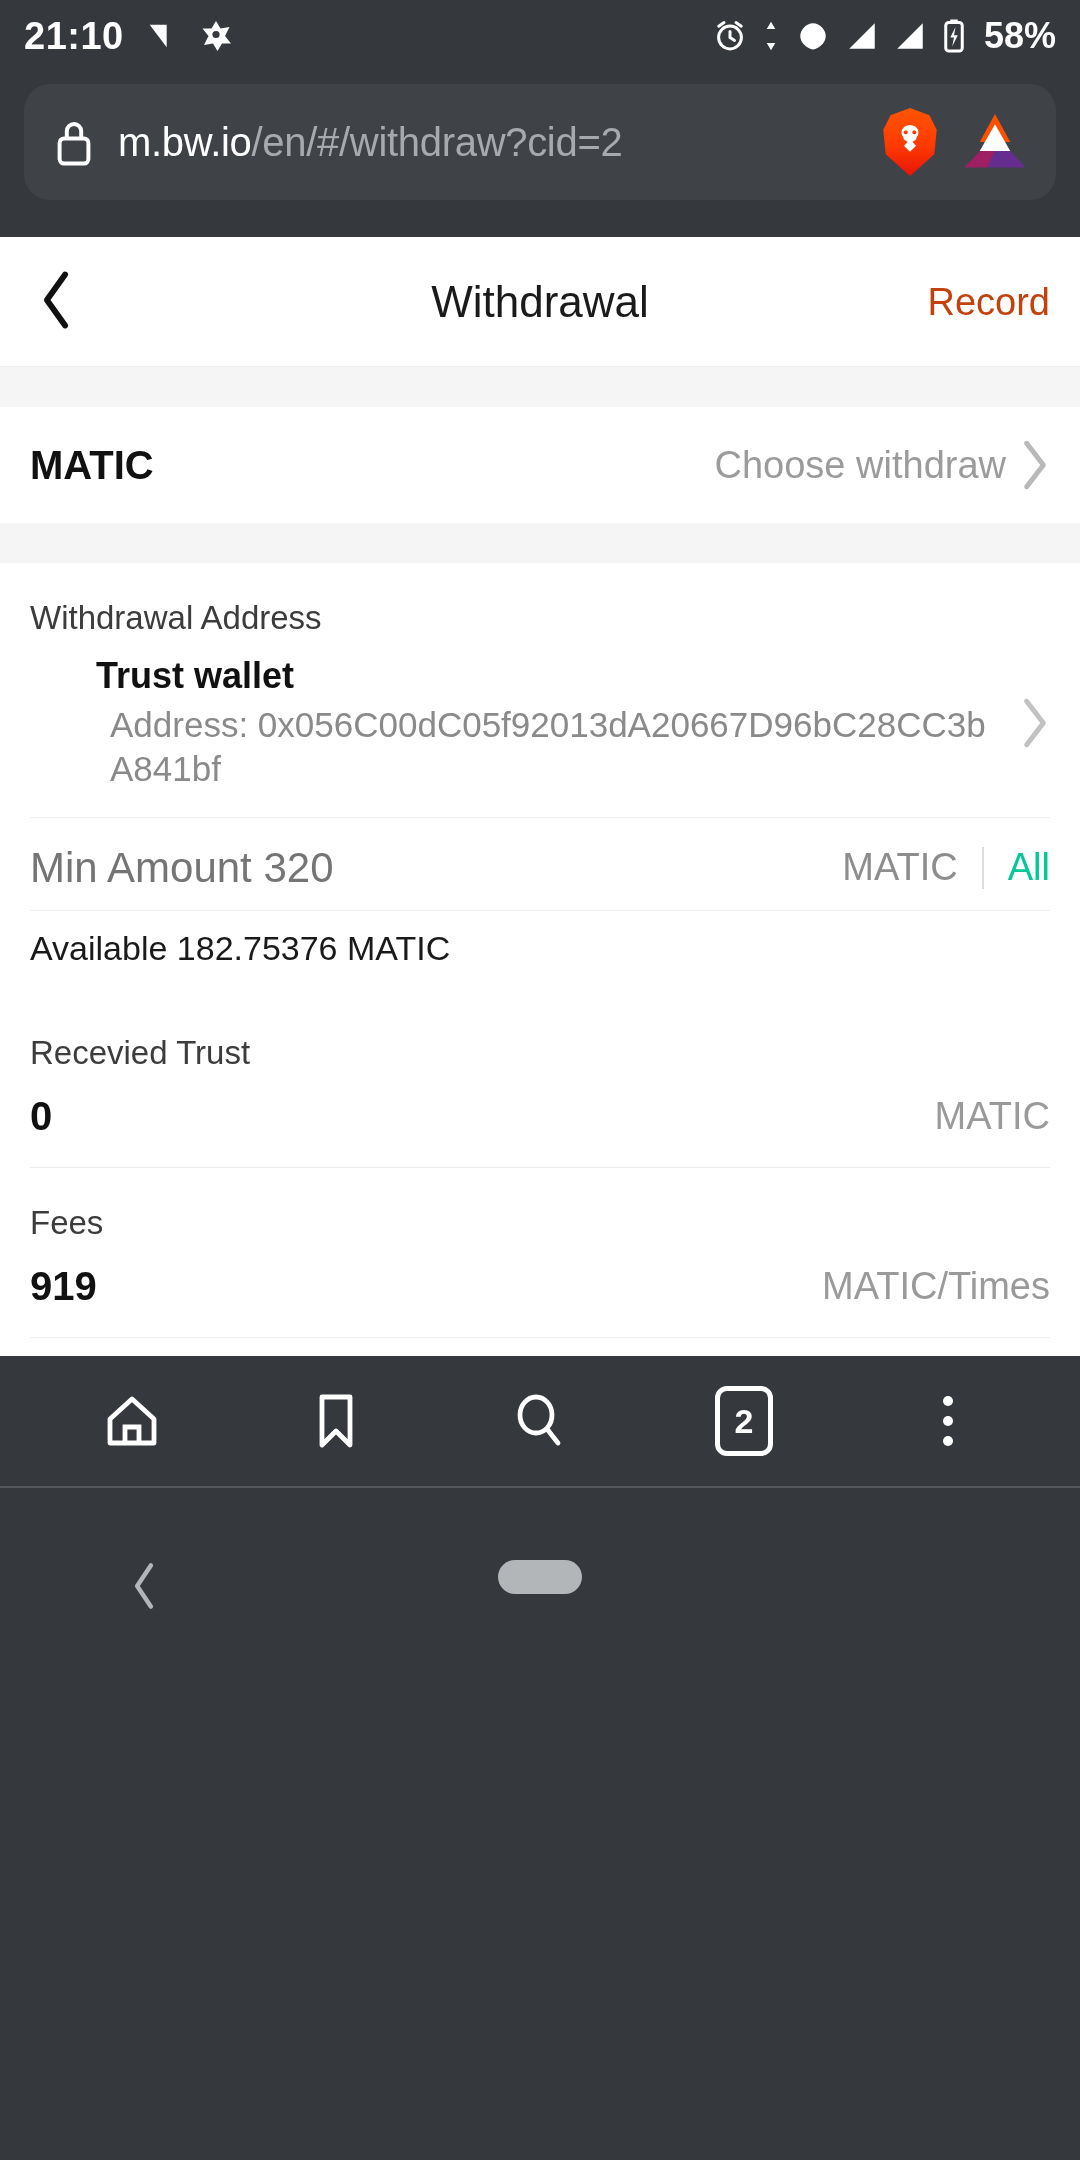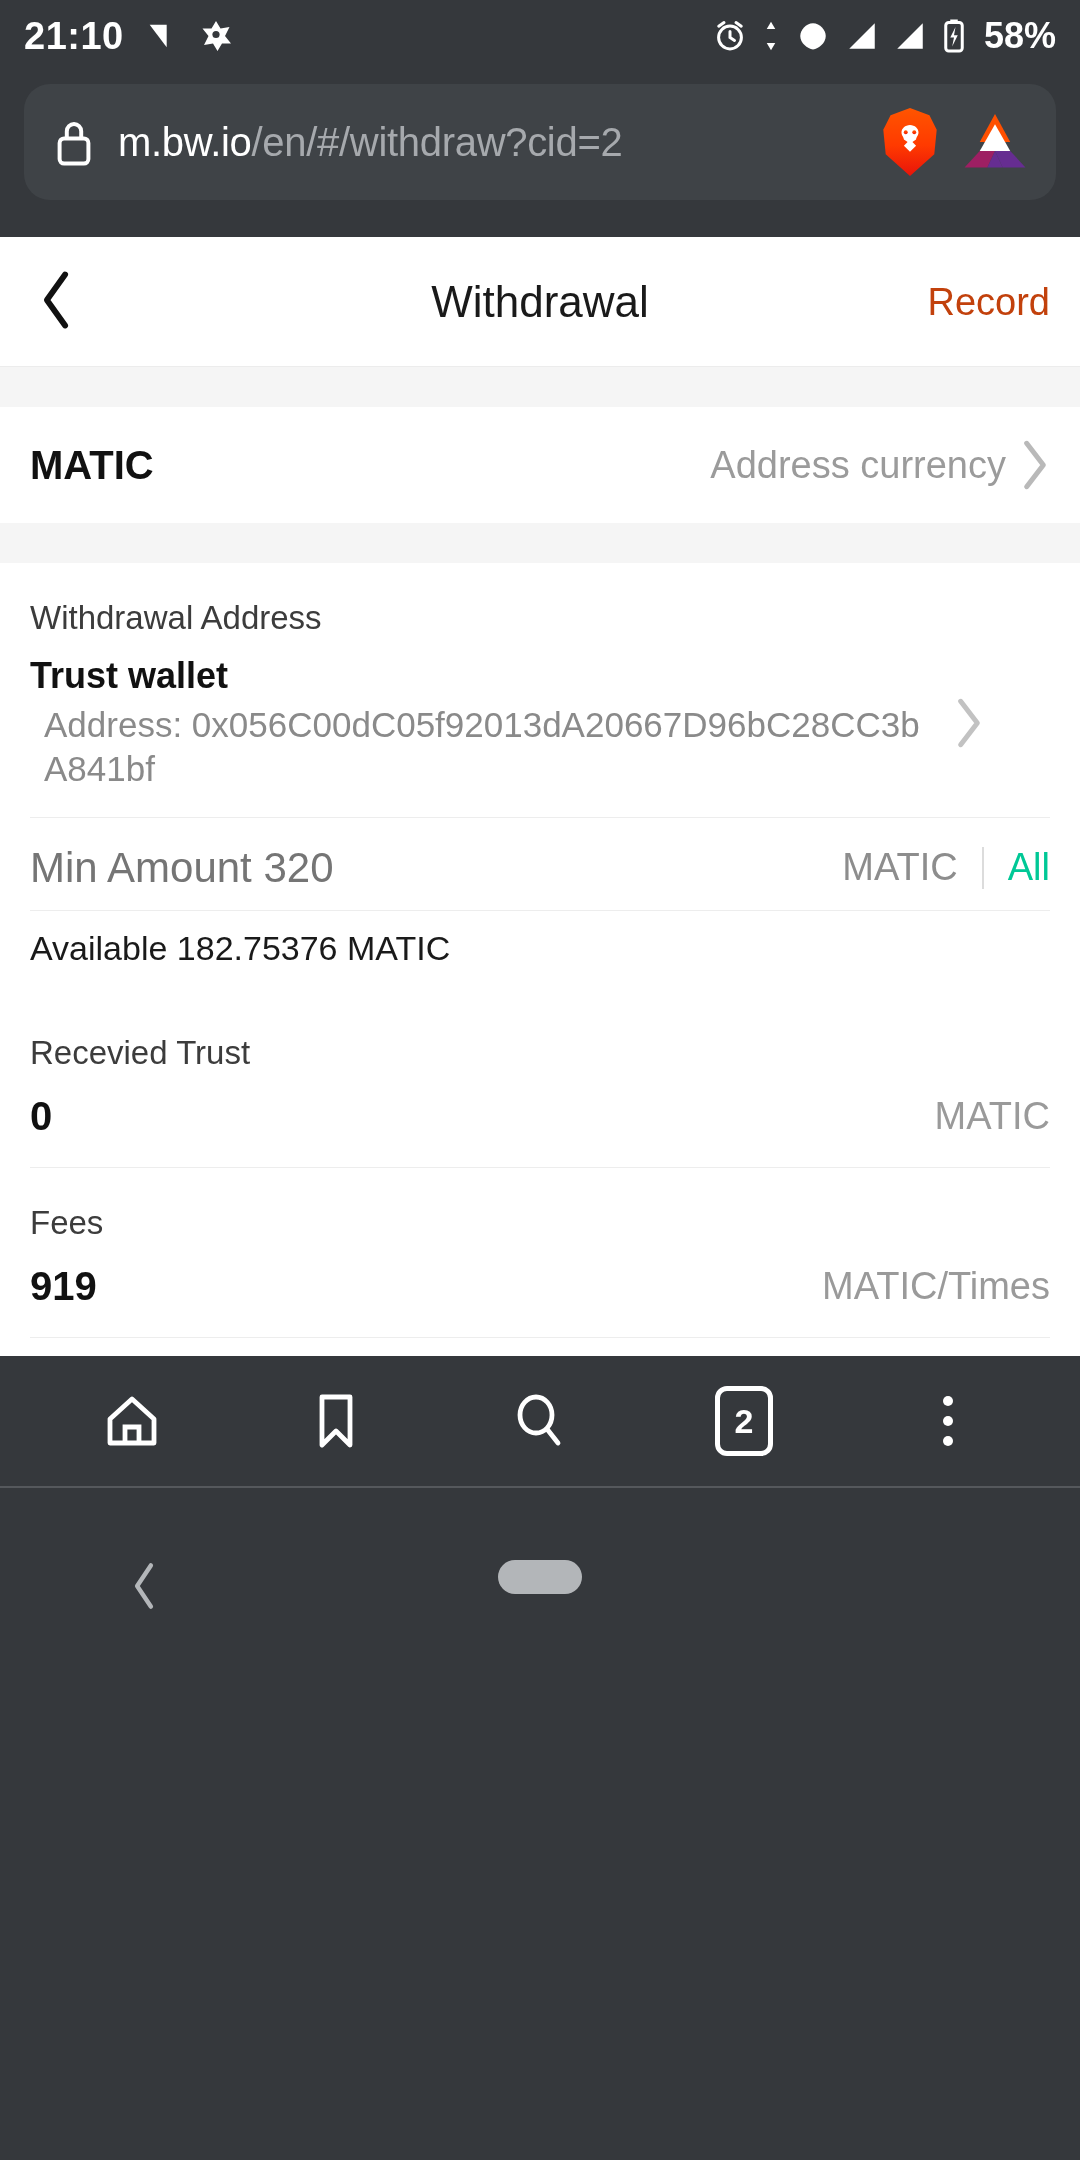--- a/index.html
+++ b/index.html
@@ -60,21 +60,21 @@
     height:116px; background:#fff; display:flex; align-items:center;
     justify-content:space-between; padding:0 30px;
   }
   .currency-code { font-size:40px; font-weight:700; color:#111; }
   .currency-right { display:flex; align-items:center; gap:14px; }
   .choose-currency { font-size:38px; color:#9b9b9b; }
 
   .section { background:#fff; padding:0 30px; }
   .field-label { font-size:33px; color:#3c3c3c; padding-top:36px; }
   .wallet-row {
-    display:flex; align-items:center; justify-content:flex-start;
+    display:flex; align-items:center; justify-content:flex-end;
     gap:20px; padding:18px 0 26px; border-bottom:1px solid #ededed;
   }
   .wallet-name { font-size:36px; font-weight:700; color:#111; margin-bottom:6px; }
   .wallet-addr {
     font-size:35px; color:#8a8a8a; line-height:1.25; word-break:break-all;
     max-width:890px;
     margin-left:14px;
   }
   .amount-row {
     display:flex; align-items:center; justify-content:space-between;
@@ -212,21 +212,21 @@
       </span>
       <span class="page-title">Withdrawal</span>
       <span class="record-link">Record</span>
     </div>
 
     <div class="gap-band"></div>
 
     <div class="currency-row">
       <span class="currency-code">MATIC</span>
       <span class="currency-right">
-        <span class="choose-currency">Address currency</span>
+        <span class="choose-currency">Choose withdraw</span>
         <svg width="30" height="54" viewBox="0 0 18 32">
           <path d="M4 3 L14 16 L4 29" fill="none" stroke="#b9b9b9" stroke-width="3" stroke-linecap="round" stroke-linejoin="round"></path>
         </svg>
       </span>
     </div>
 
     <div class="gap-band"></div>
 
     <div class="section">
 

